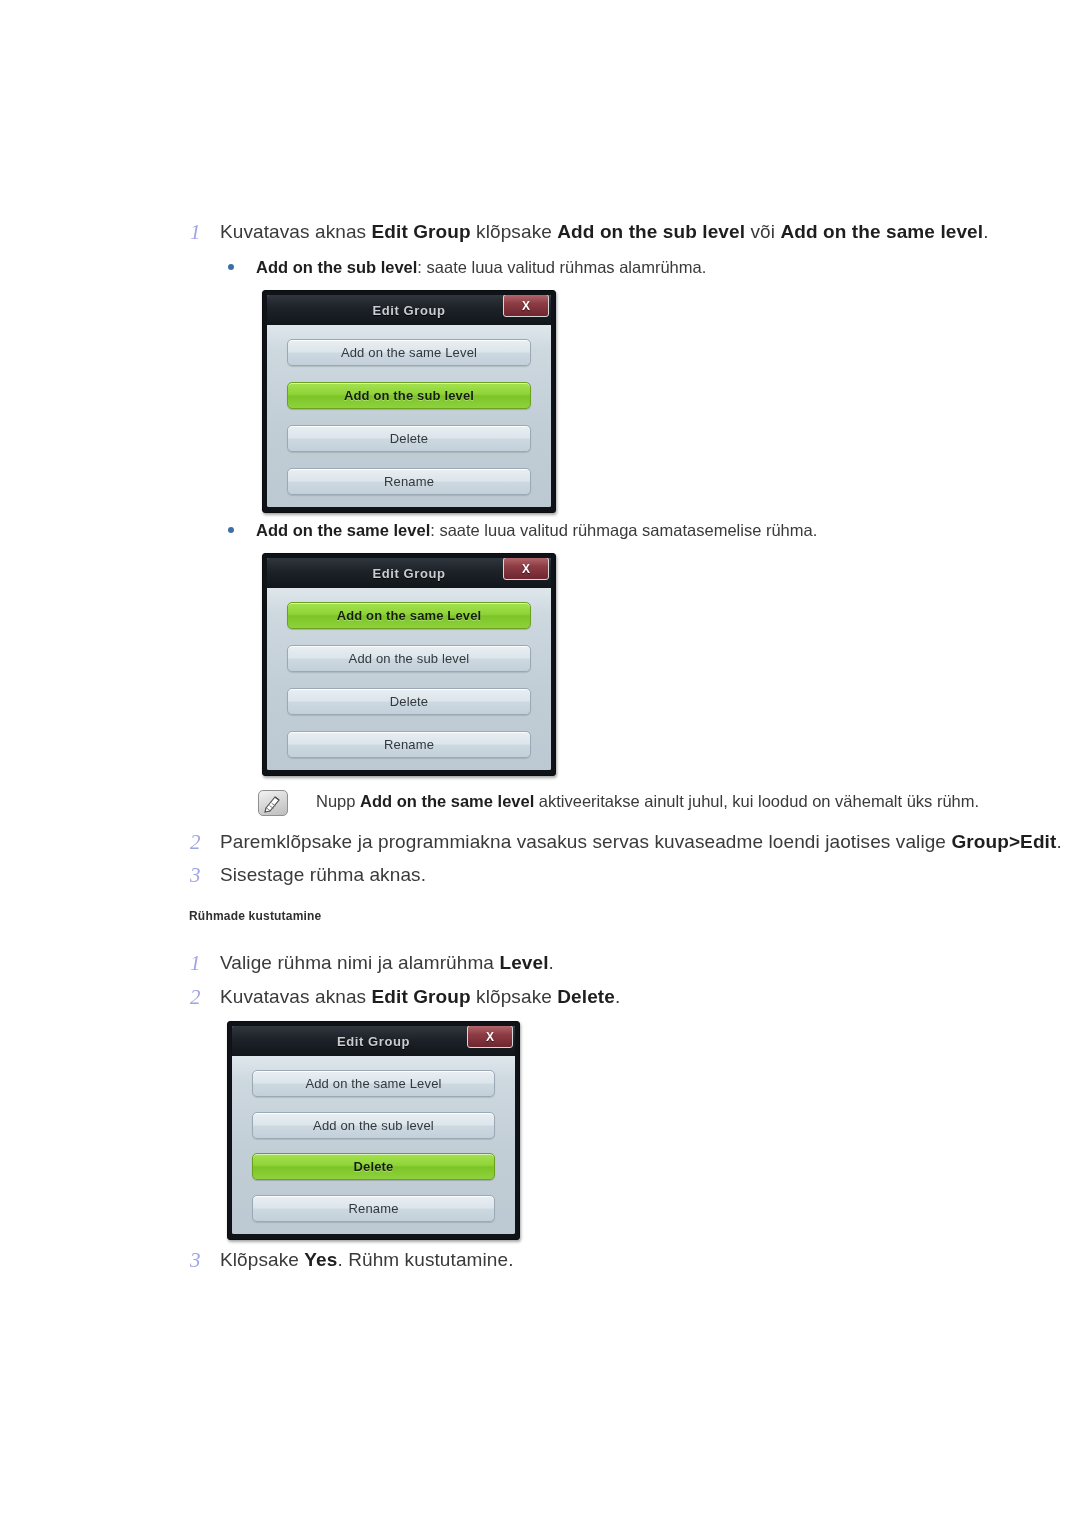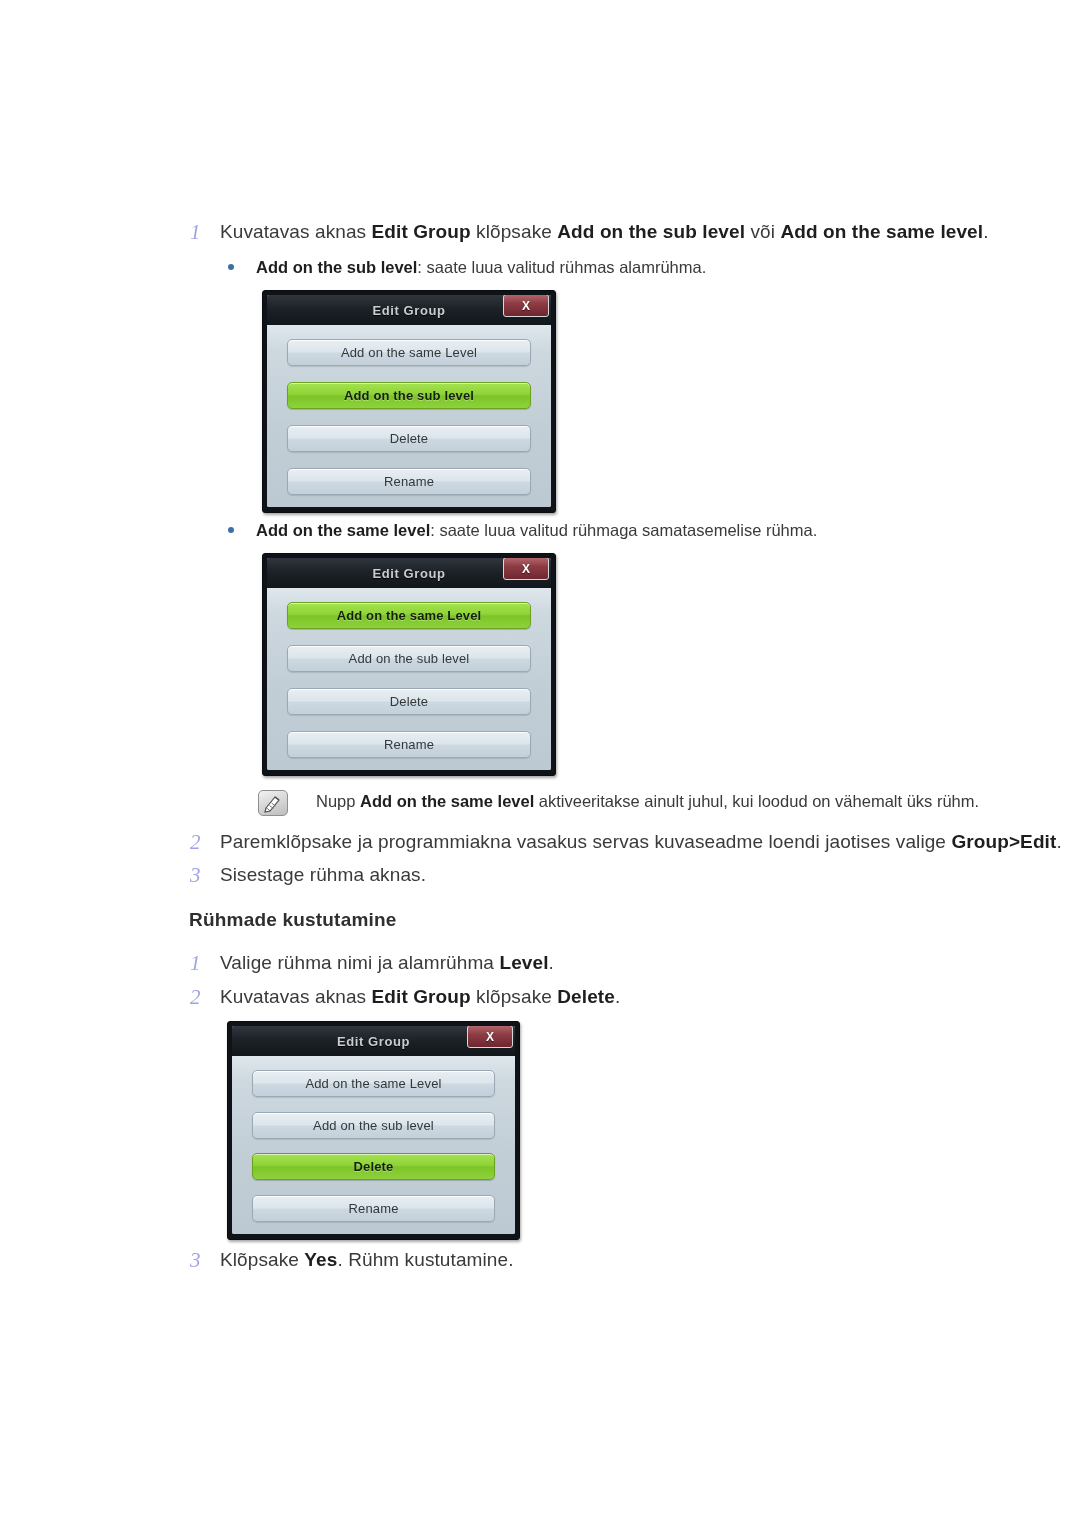--- a/index.html
+++ b/index.html
@@ -76,21 +76,21 @@
     font-size: 16.5px;
     line-height: 24px;
     color: #3a3a3a;
     white-space: nowrap;
   }
   .bullet-text b { font-weight: bold; color: #1e1e1e; }
 
   
   .section-head {
     position: absolute;
-    font-size: 19px;
+    font-size: 12px;
     font-weight: bold;
     color: #2f2f2f;
     letter-spacing: 0.2px;
   }
 
   
   .note {
     position: absolute;
     display: flex;
     align-items: flex-start;

